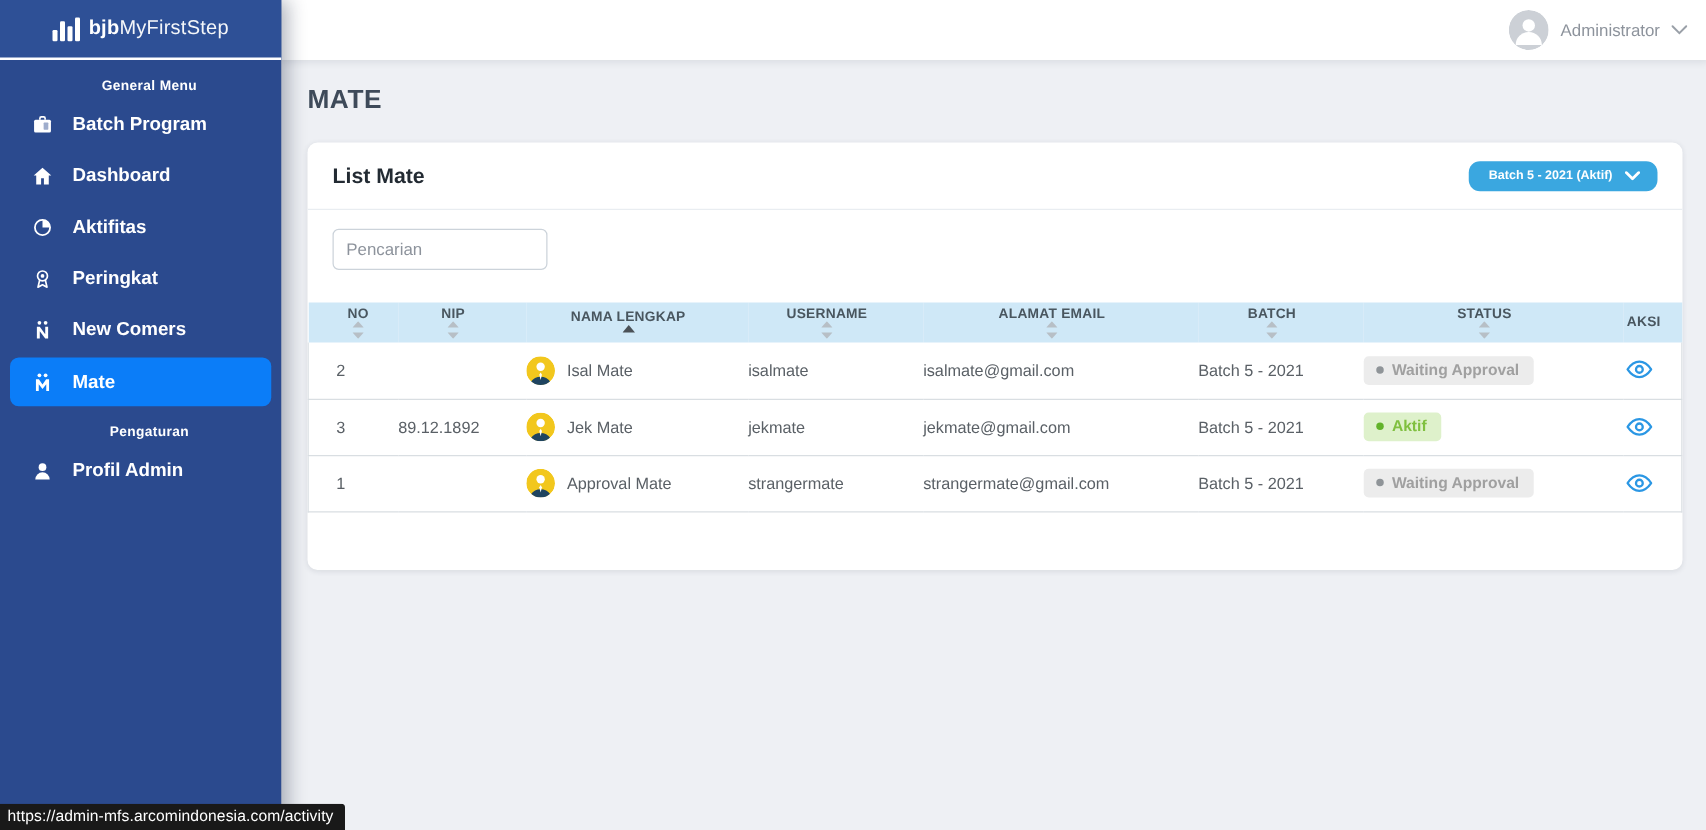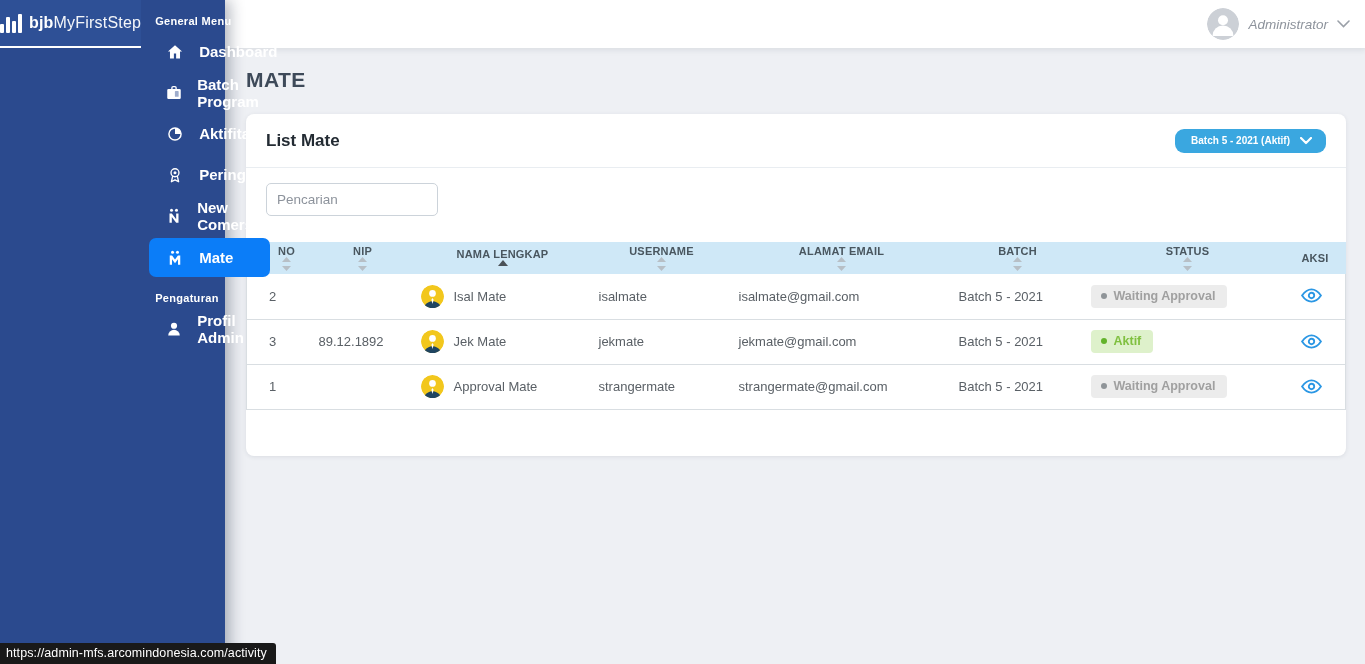--- a/index.html
+++ b/index.html
@@ -11,21 +11,21 @@
     color:#4a5056;
   }
   .app { display:flex; width:100%; height:100%; }
 
   
   .sidebar {
     width:225px; min-width:225px; height:100%;
     background:var(--sidebar-bg);
     box-shadow:5px 0 14px rgba(20,30,55,.32);
     z-index:5; position:relative;
-    display:flex; flex-direction:row;
+    display:flex; flex-direction:column;text-align:center;
   }
   .sidebar-header {
     height:48px; background:var(--sidebar-header-bg);
     border-bottom:2px solid #fff;
     display:flex; align-items:center; justify-content:center;
     gap:7px; cursor:pointer;
   }
   .brand { color:#fff; font-size:16px; letter-spacing:.2px; }
   .brand b { font-weight:800; }
   .brand span.light { font-weight:400; opacity:.95; }
@@ -50,21 +50,21 @@
 
   
   .main { flex:1; display:flex; flex-direction:column; background:var(--content-bg); }
   .topbar {
     height:48px; background:#fff;
     box-shadow:0 2px 6px rgba(40,50,70,.10);
     display:flex; align-items:center; justify-content:flex-end;
     padding-right:16px; z-index:3;
   }
   .user-menu { display:flex; align-items:center; gap:9px; cursor:pointer; }
-  .user-menu .uname { color:#8d939c; font-size:13.5px;font-style:italic; }
+  .user-menu .uname { color:#8d939c; font-size:13.5px; }
   .avatar-circle { width:32px; height:32px; border-radius:50%; overflow:hidden; display:block; }
 
   .content { padding:20px 20px 0 21px; flex:1; }
   .page-title {
     font-size:21px; font-weight:800; color:#3e4a59;
     letter-spacing:.4px; margin-bottom:22px;
   }
 
   .card {
     background:#fff; border-radius:8px;
@@ -143,34 +143,34 @@
           <i style="height:12px"></i>
           <i style="height:19px"></i>
       </span>
       <span class="brand"><b>bjb</b><span class="light">MyFirstStep</span></span>
     </div>
     <nav id="sidebar-sections">
         <div class="section-label">General Menu</div>
         <div class="nav-item">
           <span class="ico">
             <svg width="18" height="18" viewBox="0 0 24 24">
-              <path d="M12 3L2.6 11.2h2.7v9.6h5.2V14h3v6.8h5.2v-9.6h2.7z" fill="#fff"></path>
-            </svg>
-          </span>
-          <span>Dashboard</span>
-        </div>
-        <div class="nav-item">
-          <span class="ico">
-            <svg width="18" height="18" viewBox="0 0 24 24">
               <path d="M9.2 6.5V5a1.6 1.6 0 0 1 1.6-1.6h2.4A1.6 1.6 0 0 1 14.8 5v1.5" fill="none" stroke="#fff" stroke-width="1.8"></path>
               <rect x="3" y="6.5" width="18" height="13.5" rx="1.6" fill="#fff"></rect>
               <rect x="13.2" y="9.4" width="5" height="7.6" rx="0.8" fill="#2b4a8e" opacity="0.45"></rect>
             </svg>
           </span>
           <span>Batch Program</span>
+        </div>
+        <div class="nav-item">
+          <span class="ico">
+            <svg width="18" height="18" viewBox="0 0 24 24">
+              <path d="M12 3L2.6 11.2h2.7v9.6h5.2V14h3v6.8h5.2v-9.6h2.7z" fill="#fff"></path>
+            </svg>
+          </span>
+          <span>Dashboard</span>
         </div>
         <div class="nav-item">
           <span class="ico">
             <svg width="18" height="18" viewBox="0 0 24 24">
               <circle cx="12" cy="12" r="8.1" fill="none" stroke="#fff" stroke-width="1.9"></circle>
               <path d="M12 12V3.9A8.1 8.1 0 0 1 20.1 12z" fill="#fff"></path>
             </svg>
           </span>
           <span>Aktifitas</span>
         </div>

